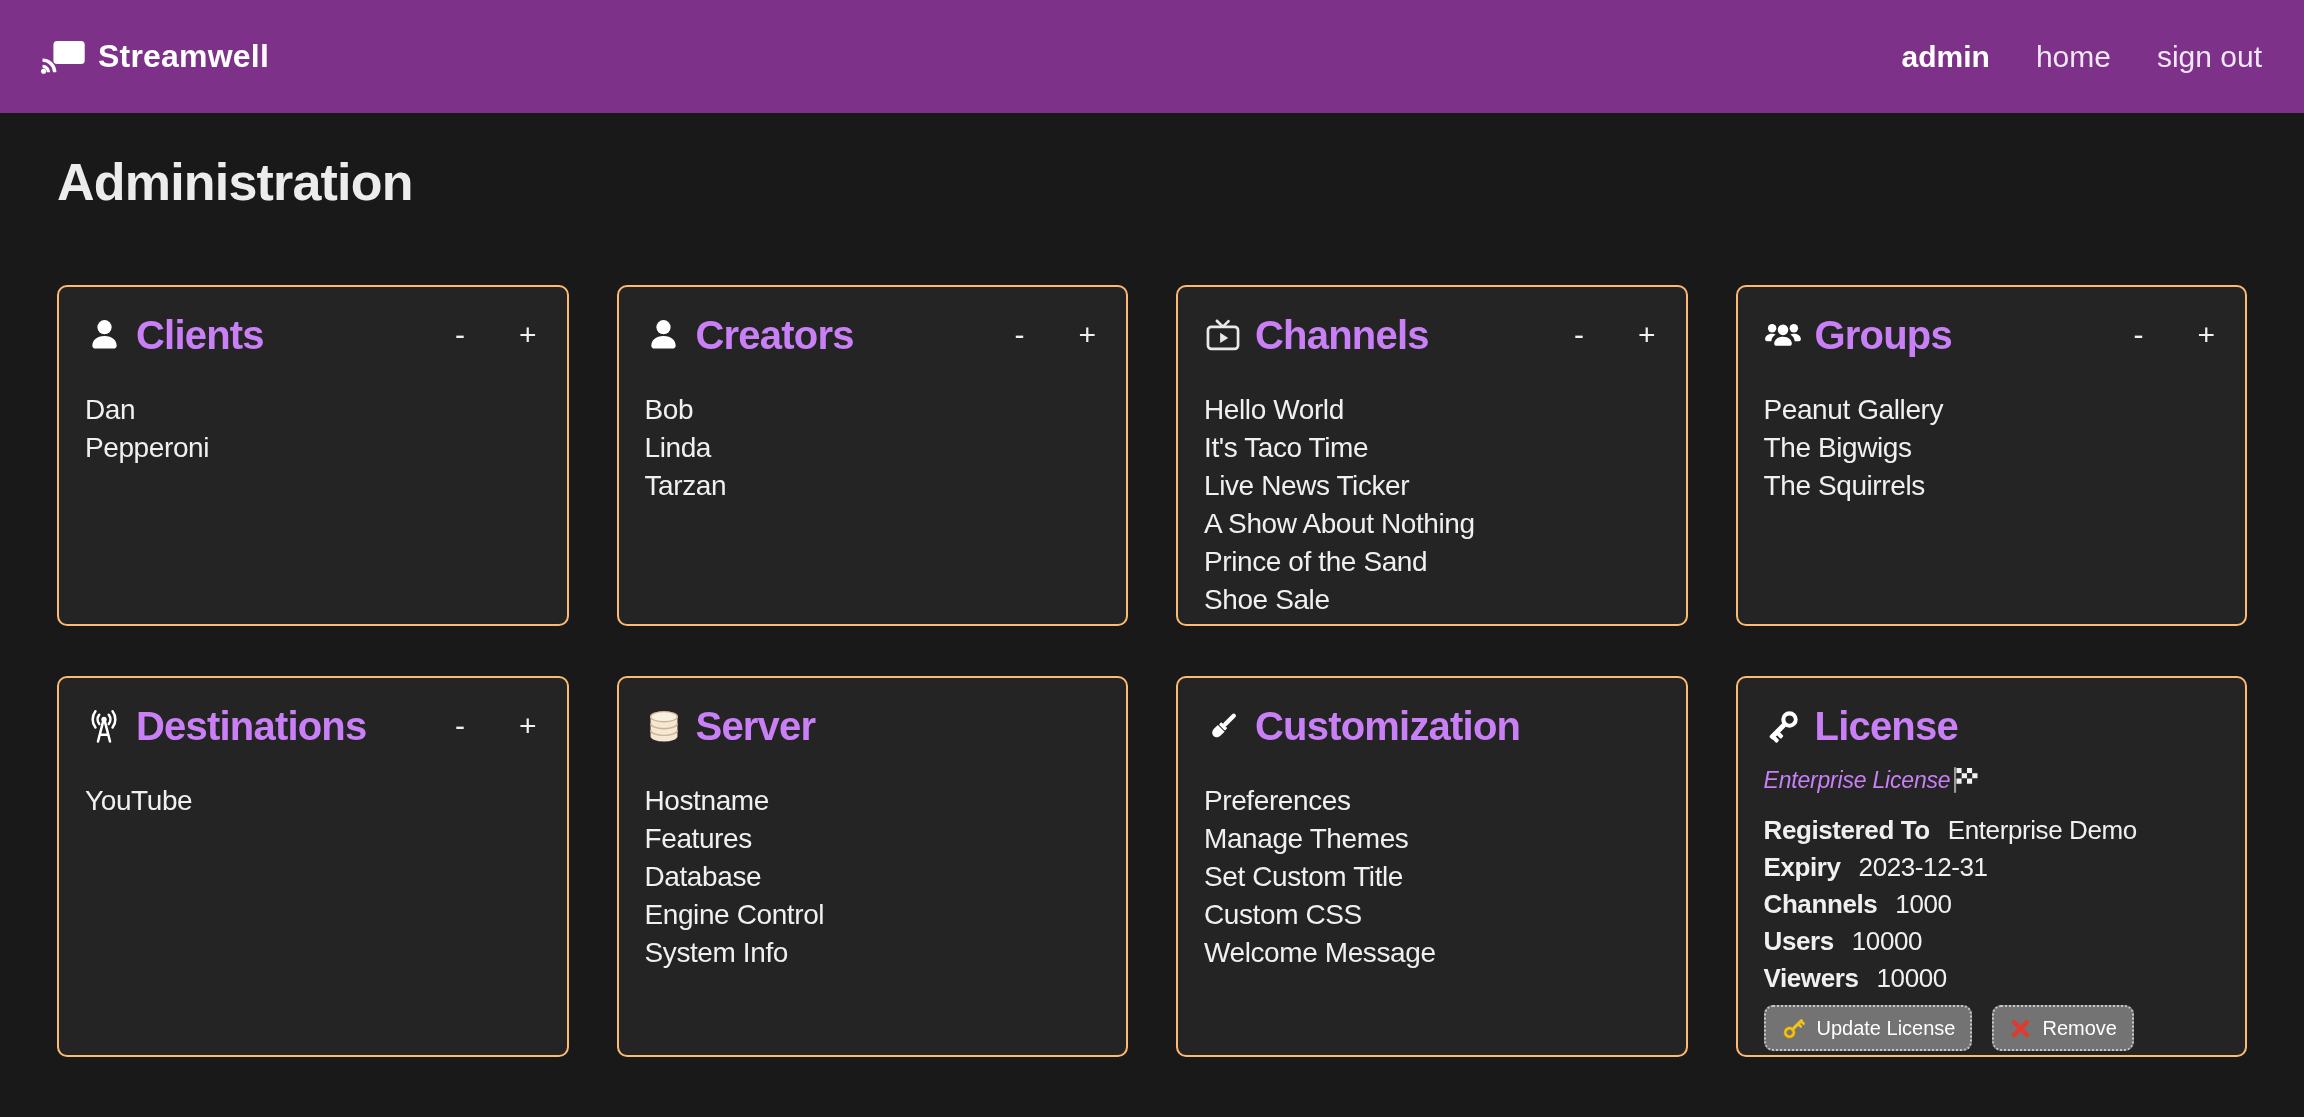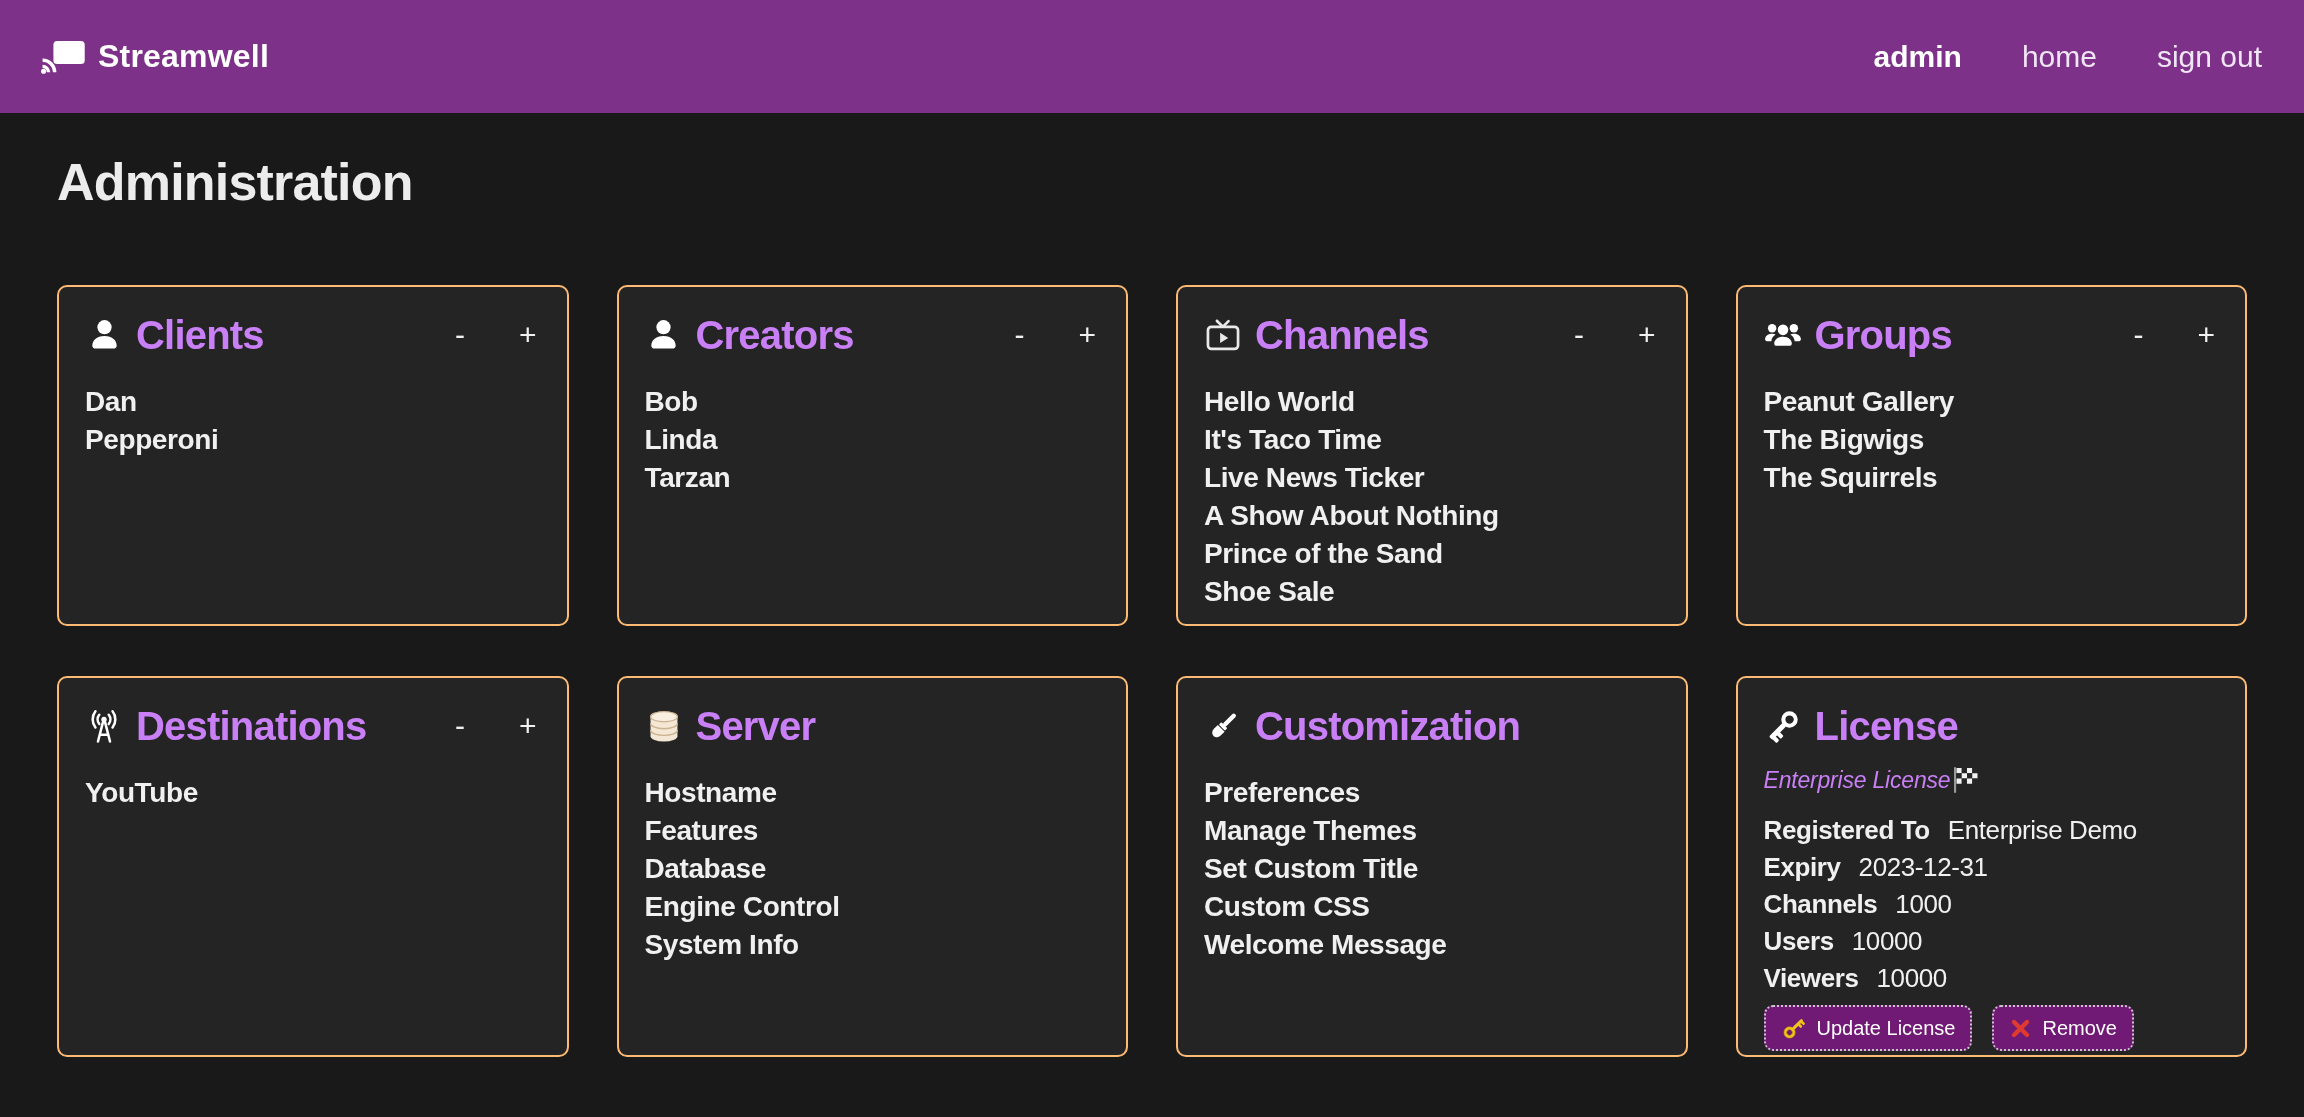--- a/index.html
+++ b/index.html
@@ -2,43 +2,43 @@
 <html><head>
 <meta charset="utf-8">
 <style>
   * { margin:0; padding:0; box-sizing:border-box; }
   html,body { width:2304px; height:1117px; background:#191919; font-family:"Liberation Sans", sans-serif; overflow:hidden; }
   
   .topbar { height:113px; background:#7d3189; display:flex; align-items:center; padding:0 42px 0 40px; }
   .brand { display:flex; align-items:center; gap:12px; }
   .brand svg { display:block; }
   .brand-name { color:#fff; font-size:32px; font-weight:bold; letter-spacing:0.2px; }
-  .nav { margin-left:auto; display:flex; align-items:flex-end; gap:60px; }
+  .nav { margin-left:auto; display:flex; align-items:flex-end; gap:46px; }
   .nav a { color:#f1e6f6; font-size:30px; text-decoration:none; }
   .nav a.active { font-weight:bold; color:#ffffff; }
   
   h1.page-title { color:#ececec; font-size:52px; font-weight:700; margin:38px 0 0 57px; line-height:1.2; letter-spacing:-0.8px; }
   
   .grid { margin:72px 57px 0; display:grid; grid-template-columns:repeat(4,1fr); grid-template-rows:341px 381px; gap:50px 48px; }
   .card { background:#242424; border:2px solid #fdba74; border-radius:10px; padding:24px 26px; overflow:hidden; }
   .card-head { display:flex; align-items:center; height:48px; }
   .card-icon { width:38px; height:44px; margin-right:13px; flex:none; display:flex; align-items:center; justify-content:center; }
   .card-title { color:#c97ff5; font-size:40px; font-weight:bold; letter-spacing:-0.8px; }
   .ctrls { margin-left:auto; display:flex; align-items:center; gap:54px; padding-right:4px; }
   .ctrls a { color:#f0f0f0; font-size:30px; text-decoration:none; line-height:1; }
-  ul.items { list-style:none; margin-top:24px;font-weight:bold; }
+  ul.items { list-style:none; margin-top:32px; }
   ul.items li { color:#f0f0f0; font-size:28px; line-height:38px; letter-spacing:-0.4px; }
   
   .lic-type { margin-top:14px; display:flex; align-items:center; height:32px; }
   .lic-type span.t { color:#c97ff5; font-size:23px; font-style:italic; font-weight:500; letter-spacing:-0.2px; }
   .lic-rows { margin-top:16px; }
   .lic-row { font-size:26px; line-height:37px; color:#f0f0f0; letter-spacing:-0.4px; }
   .lic-row b { font-weight:bold; margin-right:18px; }
   .lic-btns { margin-top:8px; display:flex; gap:20px; }
-  .lic-btn { display:flex; align-items:center; gap:10px; background:#701a75; border:2px dotted #c8c8c8; border-radius:9px; padding:8px 15px; color:#fff; font-size:20px; font-family:"Liberation Sans",sans-serif; cursor:pointer; }
+  .lic-btn { display:flex; align-items:center; gap:10px; background:#737373; border:2px dotted #c8c8c8; border-radius:9px; padding:8px 15px; color:#fff; font-size:20px; font-family:"Liberation Sans",sans-serif; cursor:pointer; }
 </style>
 </head>
 <body>
 
 <header class="topbar">
   <div class="brand">
     <span>
       <svg width="46" height="36" viewBox="0 0 36 28">
         <rect x="10.5" y="1.5" width="24.5" height="18" rx="3" fill="#fff"></rect>
         <g fill="none" stroke="#fff" stroke-width="2.6">

